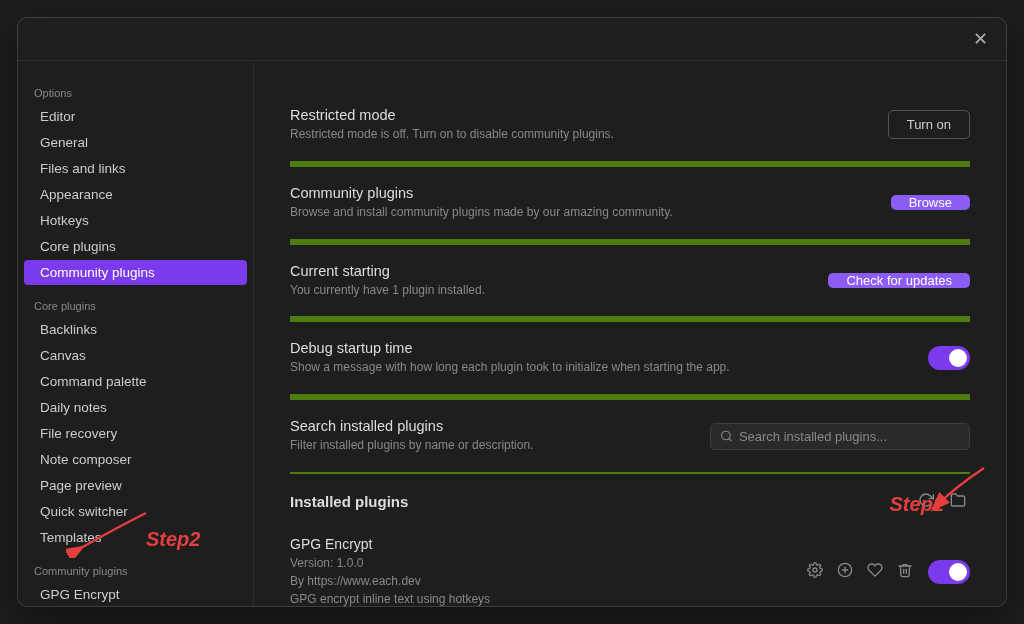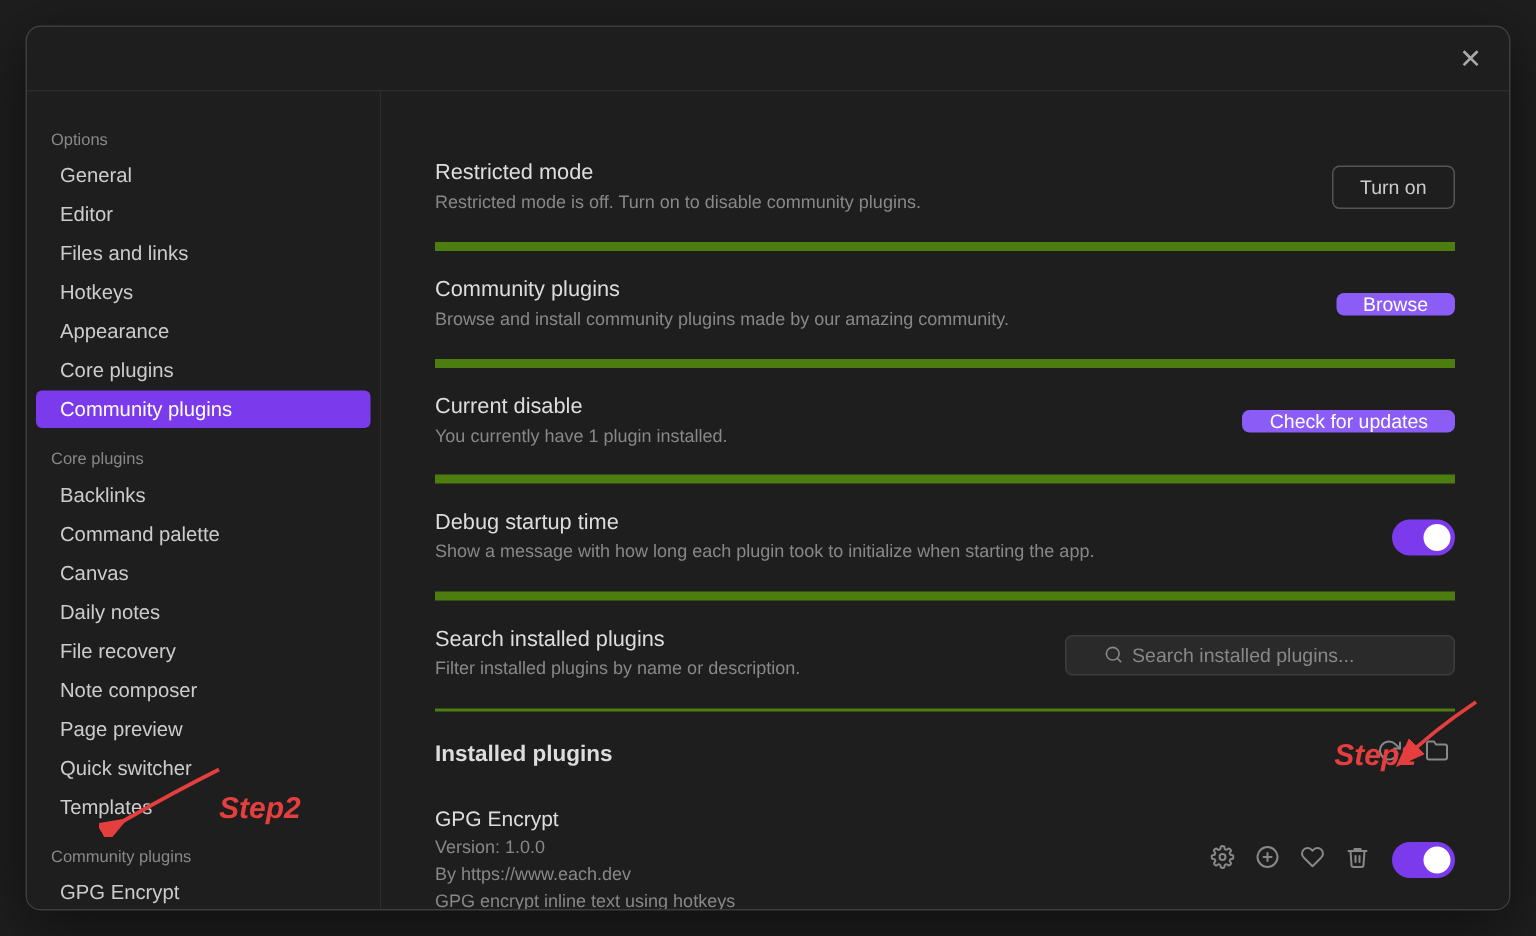--- a/index.html
+++ b/index.html
@@ -148,21 +148,21 @@
       justify-content: space-between;
       padding: 18px 0;
       border-bottom: 2px solid #4d7c0f;
     }
     .search-input-wrap {
       display: flex;
       align-items: center;
       background: #2a2a2a;
       border: 1px solid #3d3d3d;
       border-radius: 5px;
-      padding: 5px 25px;
+      padding: 5px 9px;
       width: 260px;
     }
     .search-input-wrap svg { color: #888; margin-right: 6px; }
     .search-input {
       background: transparent;
       border: none;
       outline: none;
       color: #ccc;
       font-size: 13px;
       width: 100%;
@@ -233,32 +233,32 @@
 
 <div class="modal">
   <div class="modal-header">
     <button class="close-btn">✕</button>
   </div>
   <div class="modal-body">
 
     <div class="sidebar">
       <div class="sidebar-section-label">Options</div>
 
+      <div class="sidebar-item">Editor</div>
       <div class="sidebar-item">General</div>
-      <div class="sidebar-item">Editor</div>
       <div class="sidebar-item">Files and links</div>
+      <div class="sidebar-item">Appearance</div>
       <div class="sidebar-item">Hotkeys</div>
-      <div class="sidebar-item">Appearance</div>
       <div class="sidebar-item">Core plugins</div>
       <div class="sidebar-item active">Community plugins</div>
 
       <div class="sidebar-section-label">Core plugins</div>
       <div class="sidebar-item">Backlinks</div>
+      <div class="sidebar-item">Canvas</div>
       <div class="sidebar-item">Command palette</div>
-      <div class="sidebar-item">Canvas</div>
       <div class="sidebar-item">Daily notes</div>
       <div class="sidebar-item">File recovery</div>
       <div class="sidebar-item">Note composer</div>
       <div class="sidebar-item">Page preview</div>
       <div class="sidebar-item">Quick switcher</div>
       <div class="sidebar-item">Templates</div>
 
       <div class="sidebar-section-label">Community plugins</div>
       <div class="sidebar-item">GPG Encrypt</div>
     </div>
@@ -276,21 +276,21 @@
       <div class="setting-row">
         <div class="setting-info">
           <div class="setting-title">Community plugins</div>
           <div class="setting-desc">Browse and install community plugins made by our amazing community.</div>
         </div>
         <button class="btn-purple">Browse</button>
       </div>
 
       <div class="setting-row">
         <div class="setting-info">
-          <div class="setting-title">Current disable</div>
+          <div class="setting-title">Current starting</div>
           <div class="setting-desc">You currently have 1 plugin installed.</div>
         </div>
         <button class="btn-purple">Check for updates</button>
       </div>
 
       <div class="setting-row">
         <div class="setting-info">
           <div class="setting-title">Debug startup time</div>
           <div class="setting-desc">Show a message with how long each plugin took to initialize when starting the app.</div>
         </div>

